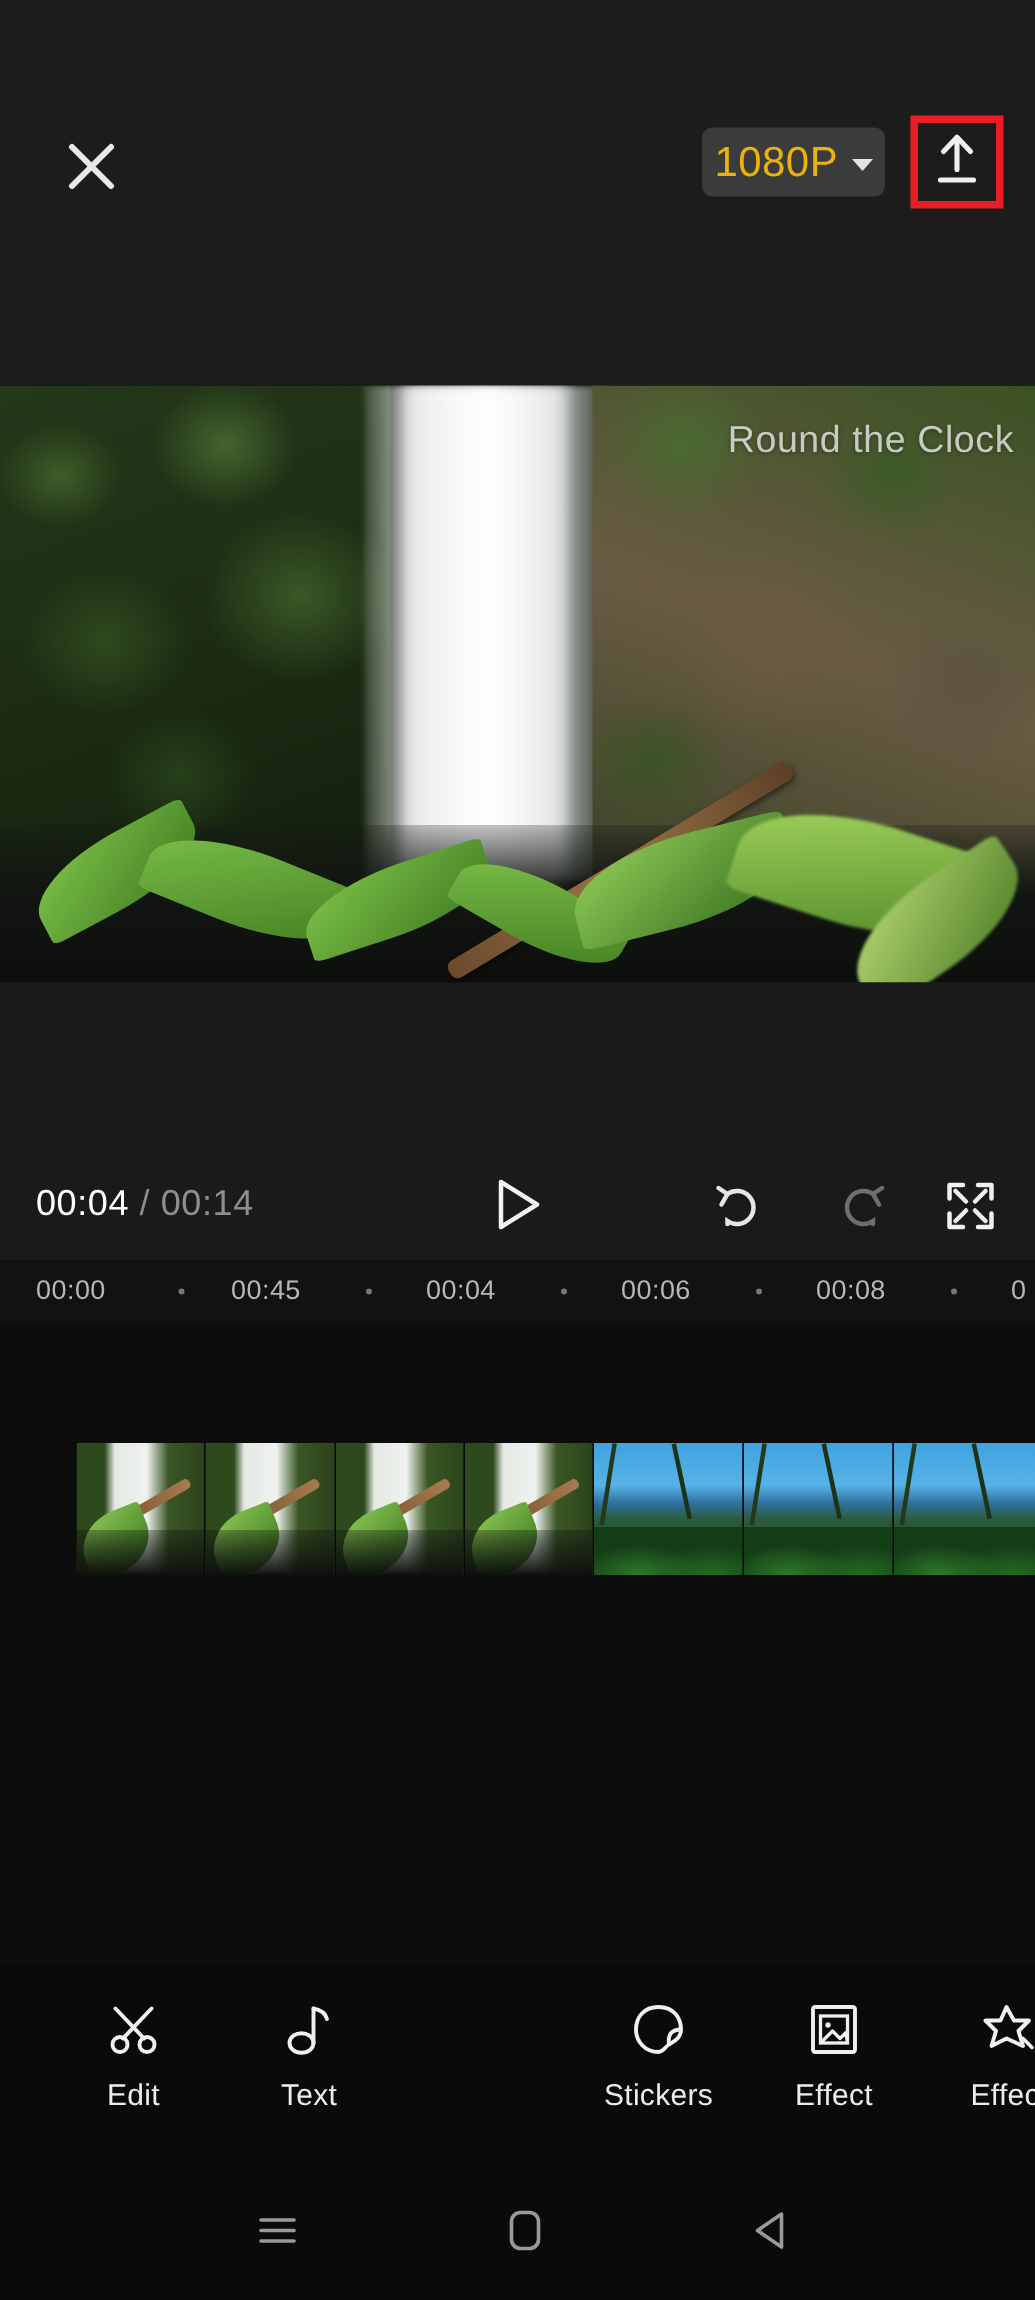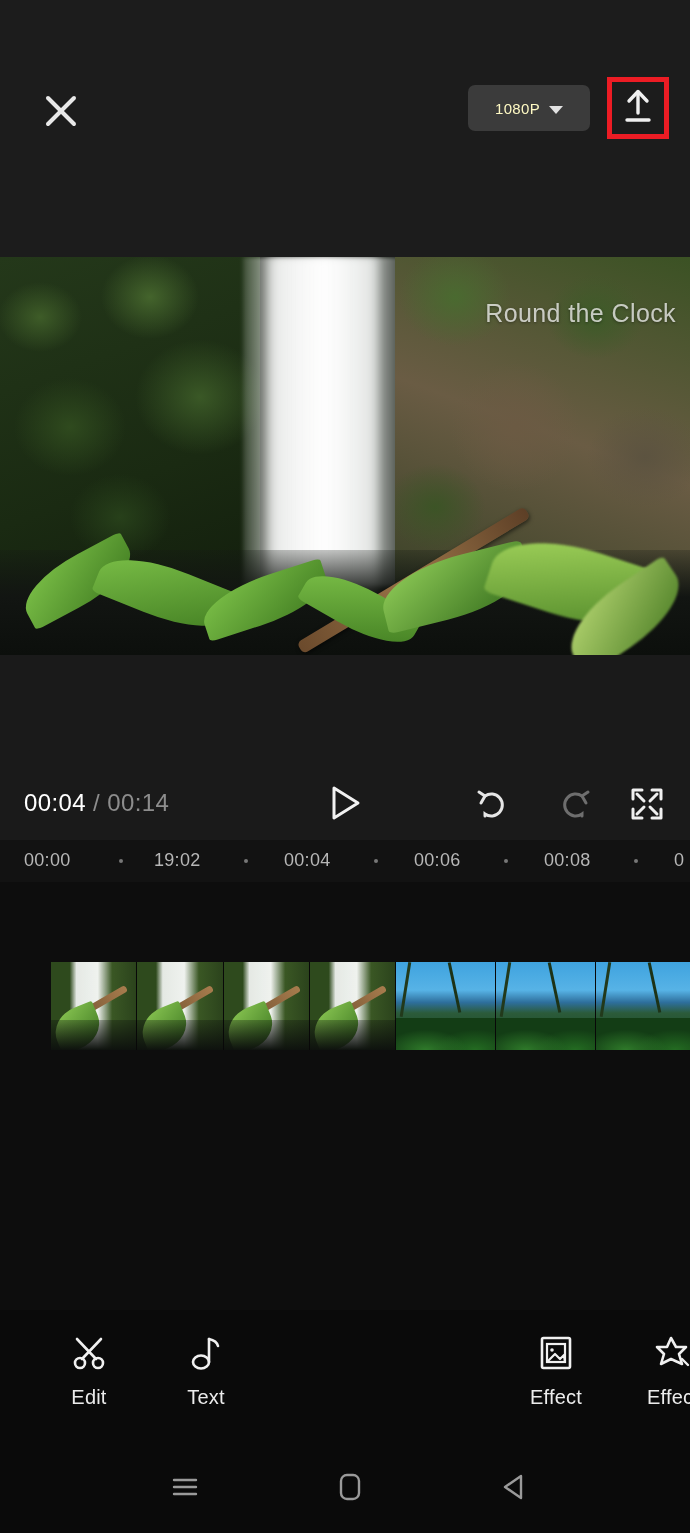--- a/index.html
+++ b/index.html
@@ -30,22 +30,22 @@
 
   .res-btn {
     position: absolute; left: 468px; top: 85px;
     width: 122px; height: 46px;
     background: #3b3b3b;
     border-radius: 7px;
     display: flex; align-items: center; justify-content: center;
     gap: 9px;
   }
   .res-btn .res-label {
-    color: #fef9c3;
-    font-size: 15px;
+    color: #eab308;
+    font-size: 28px;
     letter-spacing: 0.3px;
   }
   .caret-down {
     width: 0; height: 0;
     border-left: 7px solid transparent;
     border-right: 7px solid transparent;
     border-top: 8px solid #e2e2e2;
     margin-top: 3px;
   }
 
@@ -132,21 +132,20 @@
              background: linear-gradient(160deg, #a8d95f, #4c8426); filter: blur(1px); }
   .leaf.l7 { left: 560px; top: 330px; width: 130px; height: 58px; transform: rotate(-34deg);
              background: linear-gradient(150deg, #b9d974, #4a7c24); filter: blur(1px); }
   .watermark {
     position: absolute; right: 14px; top: 22px;
     color: rgba(255,255,255,0.72);
     font-size: 25px;
     letter-spacing: 0.4px;
     text-shadow: 0 1px 3px rgba(0,0,0,0.4);
     pointer-events: none;
-    margin-top: 20px;
   }
 
   
   .player-zone {
     position: absolute; left: 0; top: 655px;
     width: 690px; height: 185px;
     background: #1a1a1a;
   }
   .controls {
     position: absolute; left: 0; top: 120px;
@@ -380,21 +379,21 @@
         </span>
       </div>
     </div>
   </div>
 
   <div class="timeline">
 
     <div class="ruler">
       <span class="tick-label" style="left:24px">00:00</span>
       <span class="tick-dot" style="left:119px"></span>
-      <span class="tick-label" style="left:154px">19:02</span>
+      <span class="tick-label" style="left:154px">00:45</span>
       <span class="tick-dot" style="left:244px"></span>
       <span class="tick-label" style="left:284px">00:04</span>
       <span class="tick-dot" style="left:374px"></span>
       <span class="tick-label" style="left:414px">00:06</span>
       <span class="tick-dot" style="left:504px"></span>
       <span class="tick-label" style="left:544px">00:08</span>
       <span class="tick-dot" style="left:634px"></span>
       <span class="tick-label" style="left:674px">0</span>
     </div>
 
@@ -475,20 +474,29 @@
         <svg width="40" height="40" viewBox="0 0 40 40">
           <ellipse cx="15" cy="29" rx="8" ry="6.5" fill="none" stroke="#f0f0f0" stroke-width="2.6"></ellipse>
           <line x1="23" y1="29" x2="23" y2="6" stroke="#f0f0f0" stroke-width="2.6" stroke-linecap="round"></line>
           <path d="M23 6 C28 7 31 9 32 13" fill="none" stroke="#f0f0f0" stroke-width="2.6" stroke-linecap="round"></path>
         </svg>
       </span>
       <span class="tool-label">Text</span>
     </div>
 
 
+    <div class="tool" style="left:383px">
+      <span class="tool-icon">
+        <svg width="40" height="40" viewBox="0 0 40 40">
+          <path d="M20 5 C30 5 35 12 35 20 C35 26 30 28 27 30 C24 32 23 35 20 35 C11 35 5 28 5 20 C5 12 10 5 20 5 Z" fill="none" stroke="#f0f0f0" stroke-width="2.6" stroke-linejoin="round"></path>
+          <path d="M35 20 C29 20 26 23 27 30" fill="none" stroke="#f0f0f0" stroke-width="2.6" stroke-linejoin="round"></path>
+        </svg>
+      </span>
+      <span class="tool-label">Stickers</span>
+    </div>
 
     <div class="tool" style="left:500px">
       <span class="tool-icon">
         <svg width="40" height="40" viewBox="0 0 40 40">
           <rect x="6" y="5" width="28" height="30" rx="1.5" fill="none" stroke="#f0f0f0" stroke-width="2.6"></rect>
           <rect x="11" y="11" width="18" height="18" fill="none" stroke="#f0f0f0" stroke-width="2.2"></rect>
           <circle cx="16" cy="17" r="1.8" fill="#f0f0f0"></circle>
           <polyline points="12,28 19,21 24,26 28,22 29,29" fill="none" stroke="#f0f0f0" stroke-width="2.2" stroke-linejoin="round"></polyline>
         </svg>
       </span>

